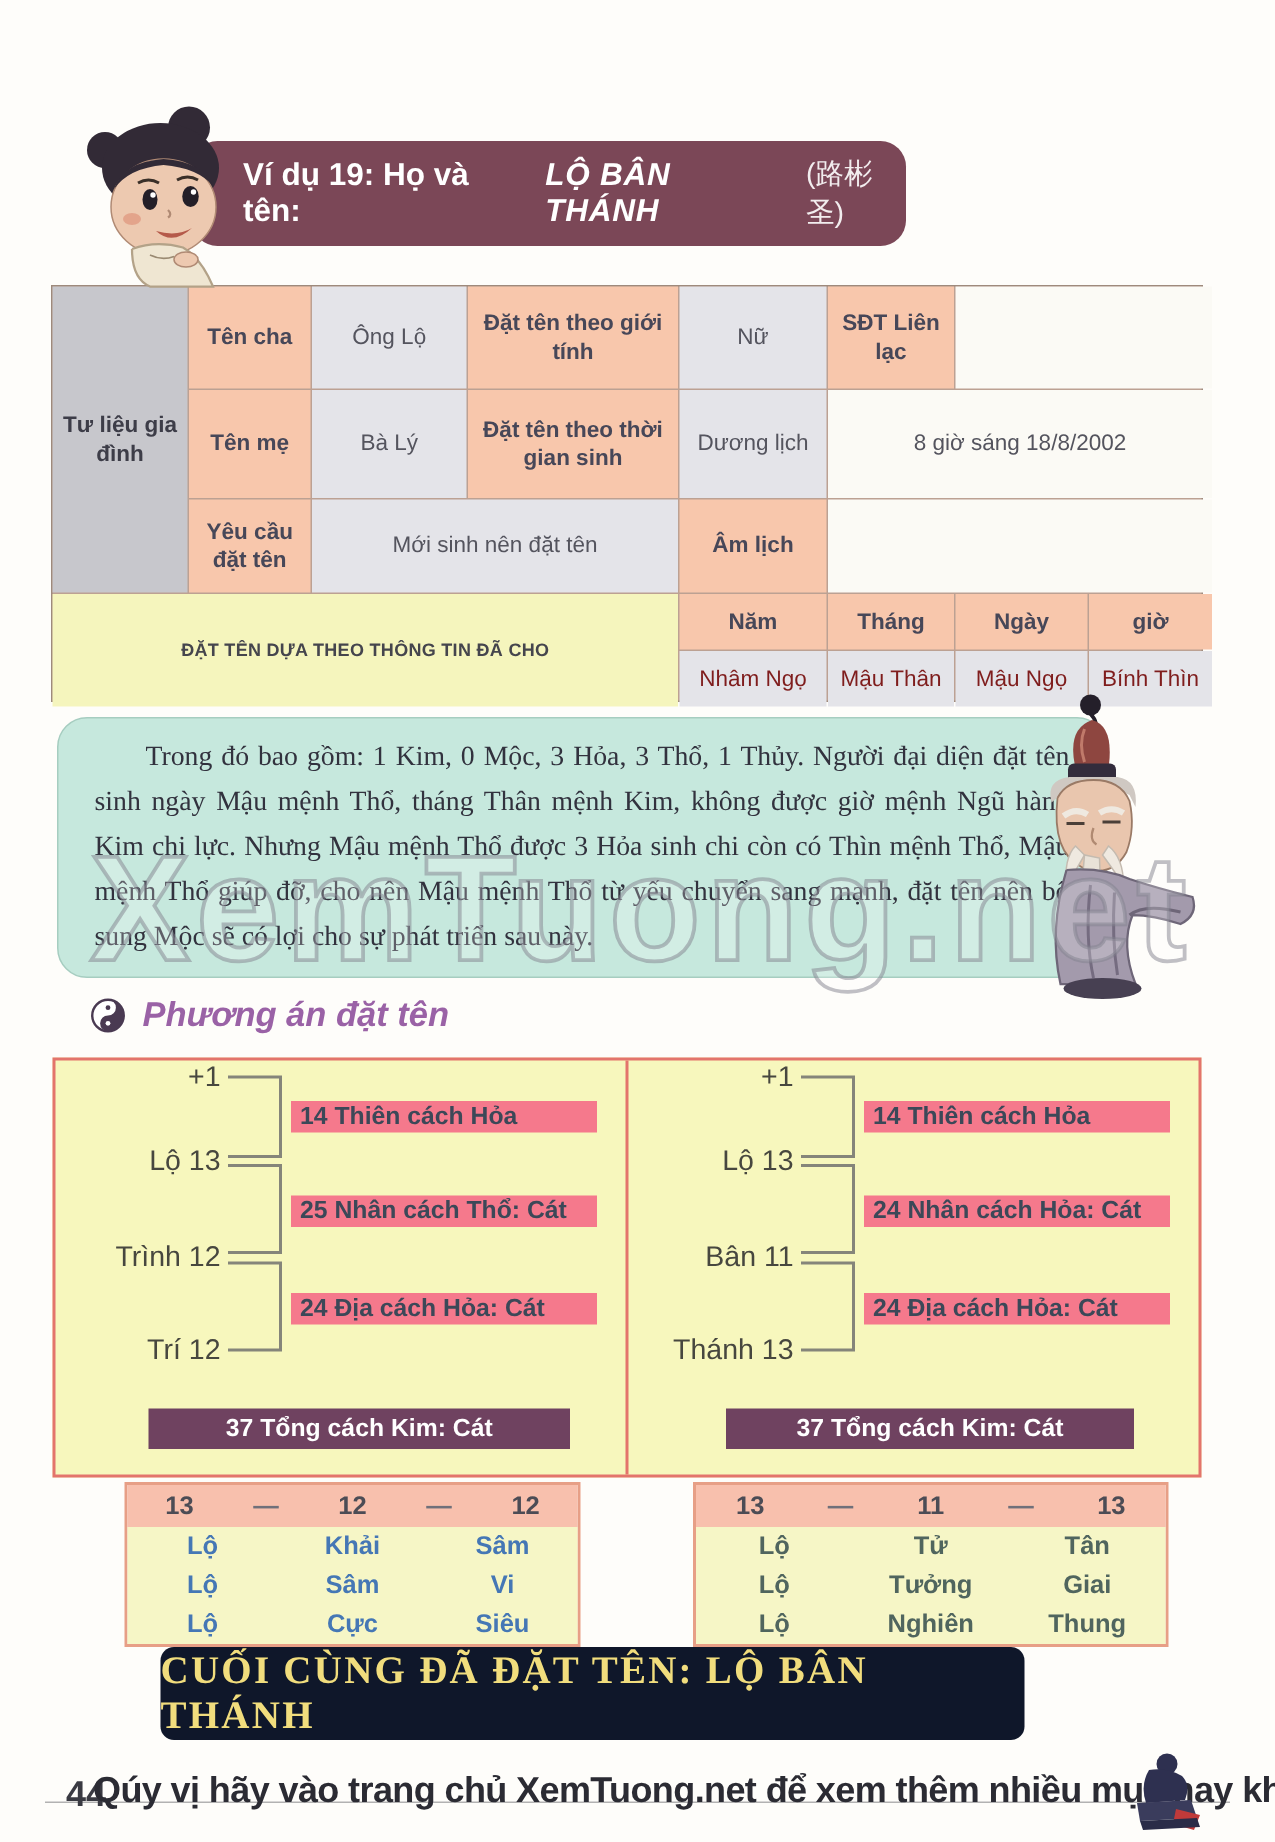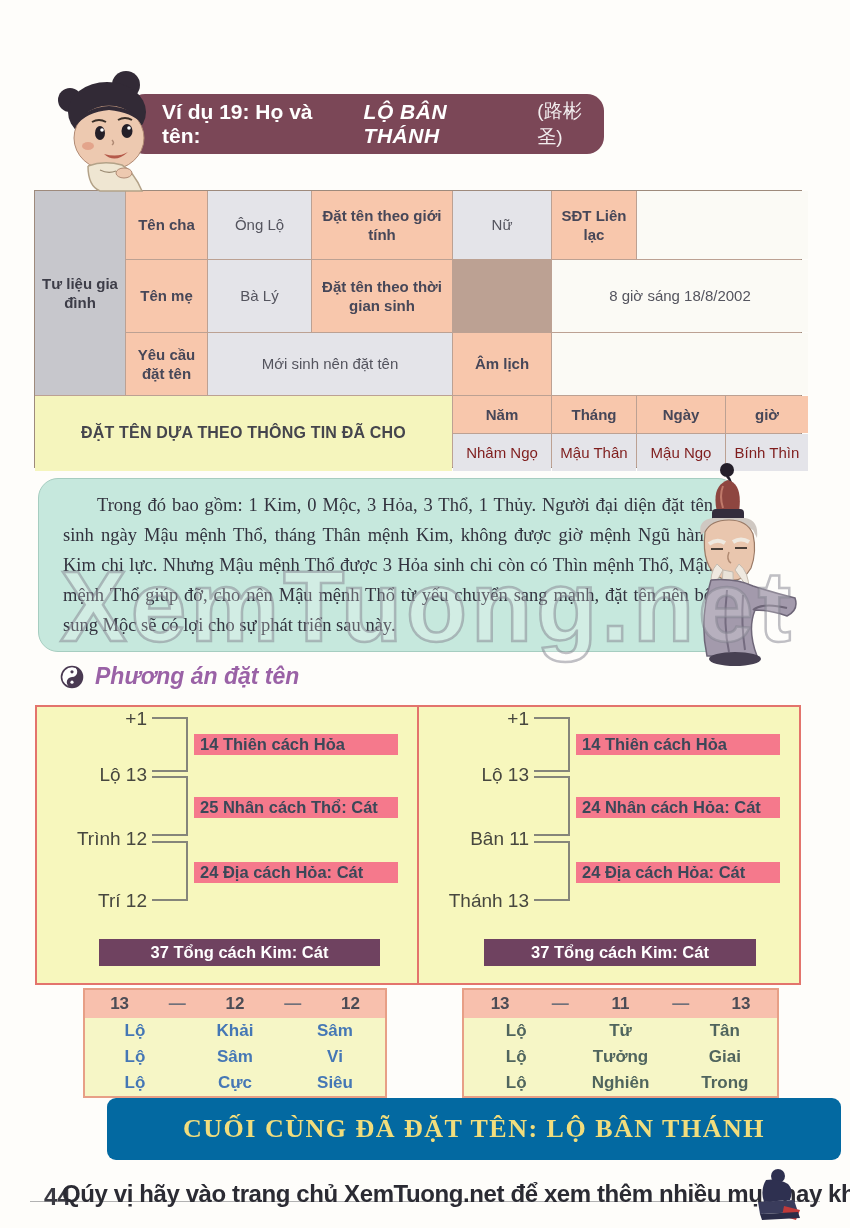--- a/index.html
+++ b/index.html
@@ -5,21 +5,21 @@
   * { box-sizing: border-box; }
   body { margin: 0; background: #e8e8e8; }
   .page {
     position: relative; width: 850px; height: 1228px; margin: 0 auto;
     background: #fefdfa; overflow: hidden;
     font-family: "Liberation Sans", sans-serif; color: #333;
   }
 
   
   .example-banner {
-    position: absolute; left: 128px; top: 94px; width: 476px; height: 60px;
+    position: absolute; left: 128px; top: 94px; width: 476px; height: 70px;
     background: #7b4757; border-radius: 17px;
     display: flex; align-items: center; justify-content: center; gap: 15px;
     color: #fff; font-size: 21px; font-weight: bold; z-index: 1; padding-left: 34px;
   }
   .example-banner .name { font-style: italic; letter-spacing: .5px; }
   .example-banner .cn { font-weight: normal; font-size: 19px; opacity: .9; }
   .kid-svg { position: absolute; left: 52px; top: 70px; z-index: 2; }
 
   
   .info-table {
@@ -32,21 +32,21 @@
   .cell {
     display: flex; align-items: center; justify-content: center;
     text-align: center; font-size: 15px; line-height: 1.3; padding: 2px;
   }
   .c-side  { background: #c7c7cc; color: #3d3d48; font-weight: bold; }
   .c-pink  { background: #f8c7ac; color: #474758; font-weight: bold; }
   .c-gray  { background: #e4e4e9; color: #54545e; }
   .c-white { background: #fbfaf5; color: #54545e; }
   .c-yellow{
     background: #f5f5bd; color: #45454d; font-weight: bold;
-    font-size: 16px; letter-spacing: .2px;
+    font-size: 12px; letter-spacing: .2px;
   }
   .c-val { background: #e4e4e9; color: #7f1d1d; font-size: 15px; }
 
   
   .analysis-box {
     position: absolute; left: 38px; top: 478px; width: 700px; height: 174px;
     background: #c6e8dd; border: 1px solid #a6cdc0; border-radius: 20px;
     padding: 11px 24px 10px 24px; z-index: 0;
   }
   .analysis-box p {
@@ -107,22 +107,22 @@
   .nt-header span { display: block; text-align: center; }
   .nt-header .num { flex: 3; } .nt-header .dash { flex: 2; color: #70707a; }
   .nt-body { background: #f6f6c6; }
   .nt-row { display: flex; height: 26px; align-items: center; font-size: 17px; font-weight: bold; }
   .nt-row span { flex: 1; text-align: center; }
   .nt-left  .nt-row { color: #4577b5; }
   .nt-right .nt-row { color: #50655e; }
 
   
   .final-banner {
-    position: absolute; left: 107px; top: 1098px; width: 734px; height: 62px;
-    background: #0369a1; border-radius: 9px;
+    position: absolute; left: 107px; top: 1098px; width: 576px; height: 62px;
+    background: #0f172a; border-radius: 9px;
     display: flex; align-items: center; justify-content: center;
     font-family: "Liberation Serif", serif;
     color: #f1dd7d; font-size: 26px; font-weight: bold; letter-spacing: 1.5px;
   }
 
   
   .footer-line { position: absolute; left: 30px; top: 1201px; width: 790px; height: 1px; background: #b2b2b2; }
   .page-number { position: absolute; left: 44px; top: 1183px; font-size: 24px; font-weight: bold; color: #3a3a42; }
   .footer-text {
     position: absolute; left: 62px; top: 1180px; width: 710px; text-align: center;
@@ -167,20 +167,21 @@
     <div class="cell c-pink" style="grid-column:2;grid-row:1">Tên cha</div>
     <div class="cell c-gray" style="grid-column:3;grid-row:1">Ông Lộ</div>
     <div class="cell c-pink" style="grid-column:4;grid-row:1">Đặt tên theo giới tính</div>
     <div class="cell c-gray" style="grid-column:5;grid-row:1">Nữ</div>
     <div class="cell c-pink" style="grid-column:6;grid-row:1">SĐT Liên lạc</div>
     <div class="cell c-white" style="grid-column:7/span 2;grid-row:1"></div>
 
     <div class="cell c-pink" style="grid-column:2;grid-row:2">Tên mẹ</div>
     <div class="cell c-gray" style="grid-column:3;grid-row:2">Bà Lý</div>
     <div class="cell c-pink" style="grid-column:4;grid-row:2">Đặt tên theo thời gian sinh</div>
+    <div class="cell c-gray" style="grid-column:5;grid-row:2">Dương lịch</div>
     <div class="cell c-white" style="grid-column:6/span 3;grid-row:2">8 giờ sáng 18/8/2002</div>
 
     <div class="cell c-pink" style="grid-column:2;grid-row:3">Yêu cầu đặt tên</div>
     <div class="cell c-pink" style="grid-column:5;grid-row:3">Âm lịch</div>
     <div class="cell c-gray" style="grid-column:3/span 2;grid-row:3">Mới sinh nên đặt tên</div>
     <div class="cell c-white" style="grid-column:6/span 3;grid-row:3"></div>
 
     <div class="cell c-yellow" style="grid-column:1/span 4;grid-row:4/span 2">ĐẶT TÊN DỰA THEO THÔNG TIN ĐÃ CHO</div>
     <div class="cell c-pink" style="grid-column:5;grid-row:4">Năm</div>
     <div class="cell c-pink" style="grid-column:6;grid-row:4">Tháng</div>
@@ -310,21 +311,21 @@
         <span>Tân</span>
       </div>
       <div class="nt-row">
         <span>Lộ</span>
         <span>Tưởng</span>
         <span>Giai</span>
       </div>
       <div class="nt-row">
         <span>Lộ</span>
         <span>Nghiên</span>
-        <span>Trong</span>
+        <span>Thung</span>
       </div>
     </div>
   </div>
 
   <div class="final-banner">CUỐI CÙNG ĐÃ ĐẶT TÊN: LỘ BÂN THÁNH</div>
 
   <div class="footer-line"></div>
   <div class="page-number">44</div>
   <div class="footer-text">Qúy vị hãy vào trang chủ XemTuong.net để xem thêm nhiều mục hay khác</div>
   <svg class="footer-graphic" width="56" height="58" viewBox="0 0 56 58">

